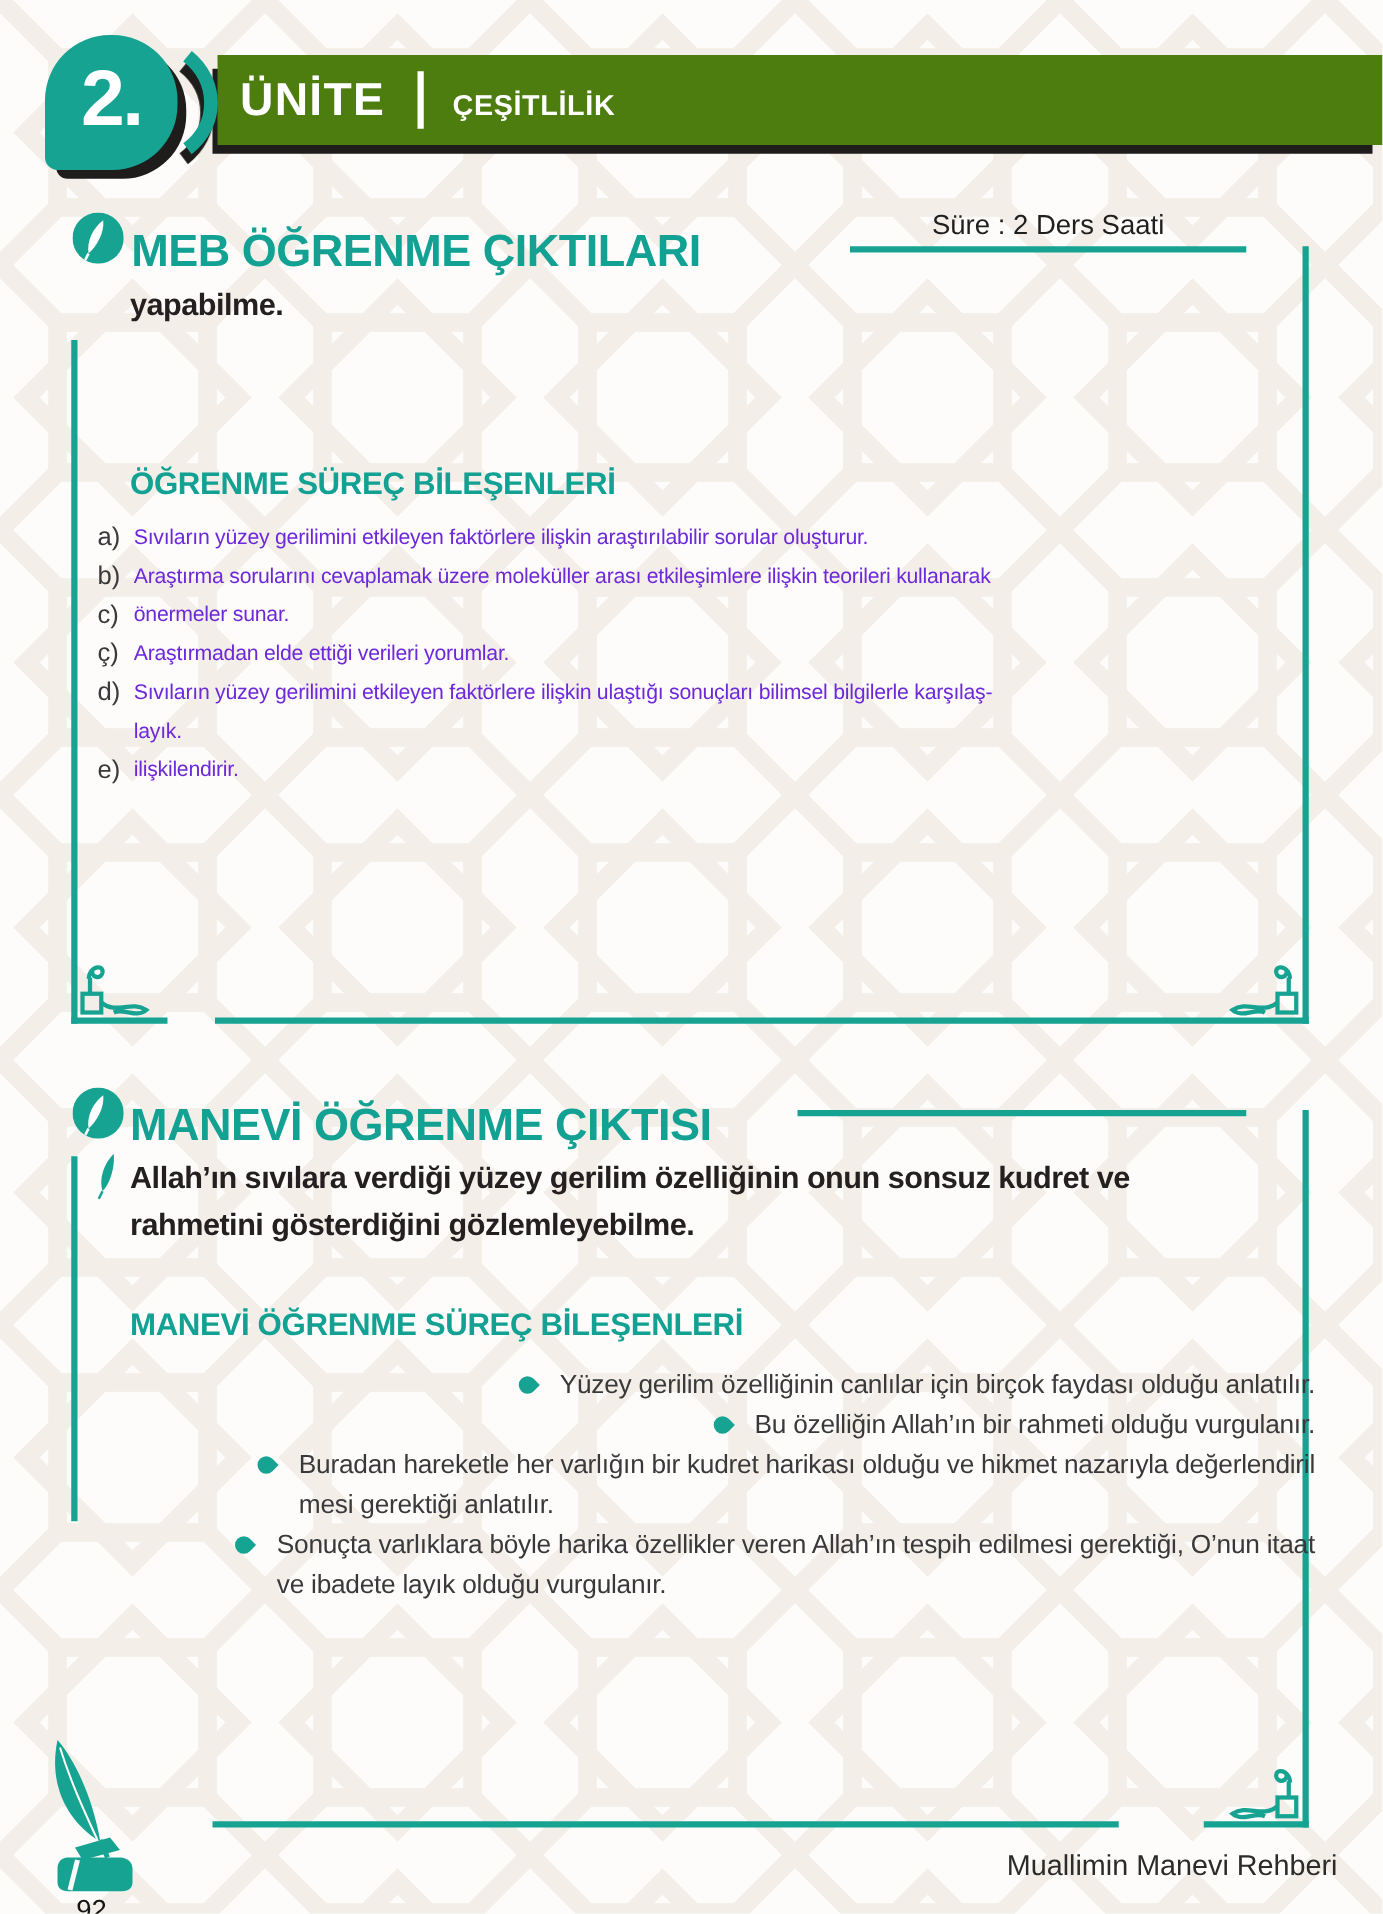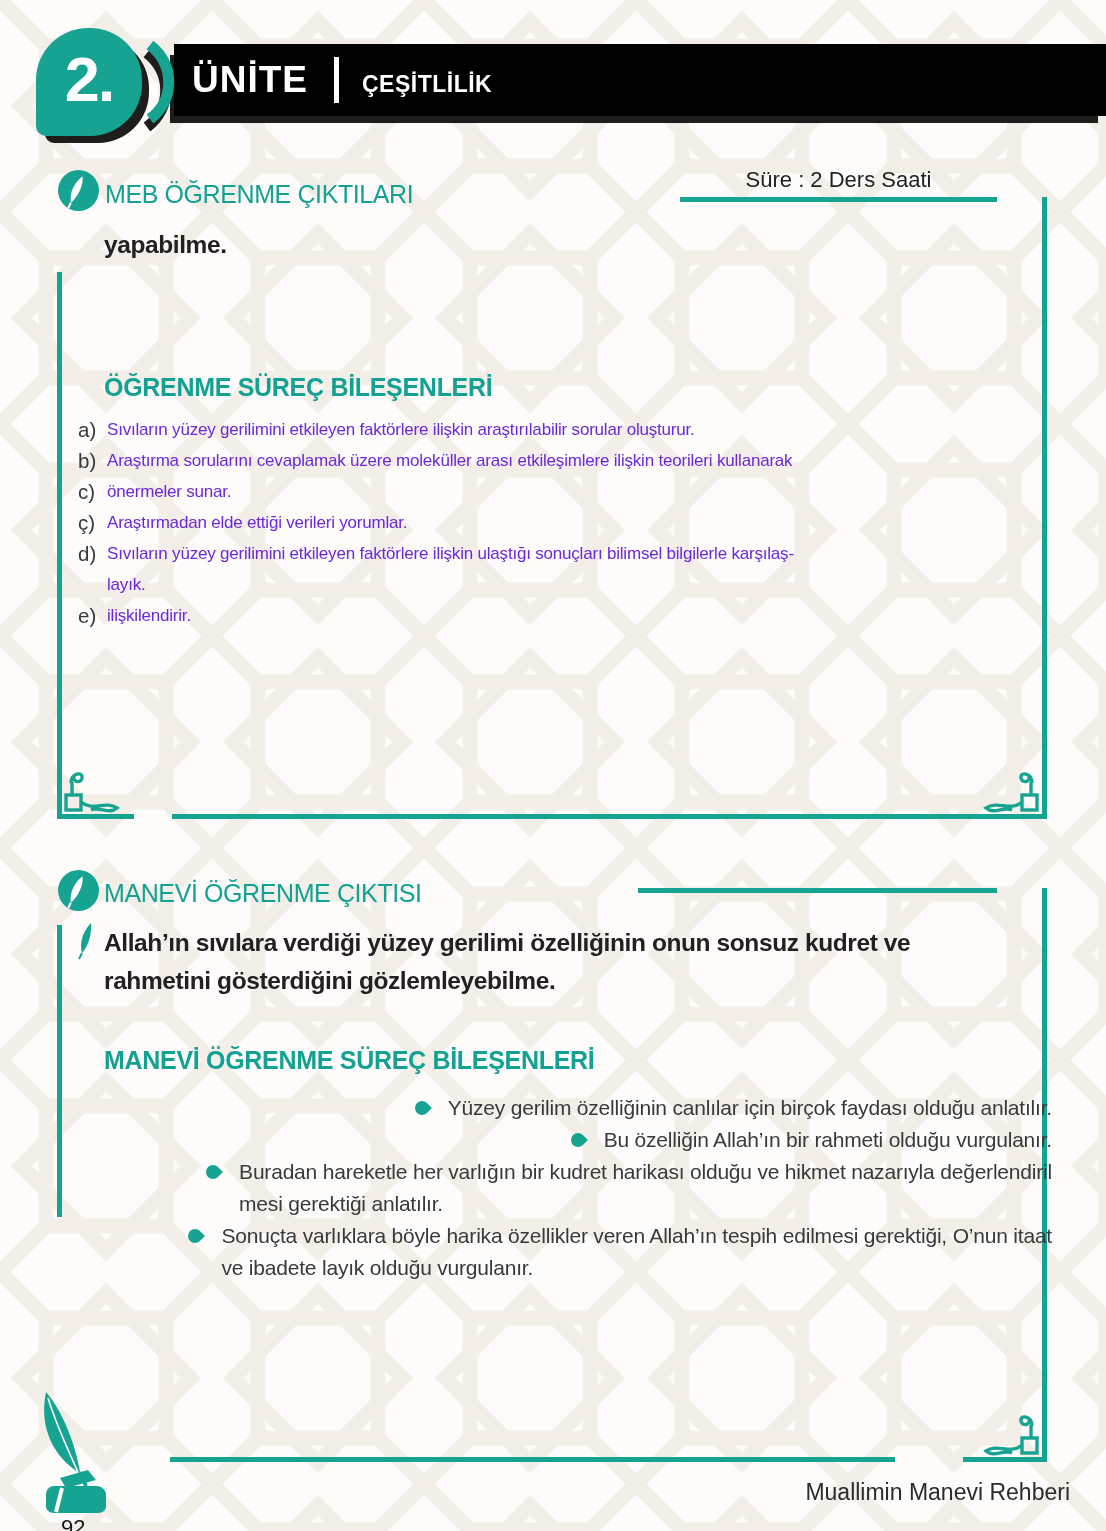--- a/index.html
+++ b/index.html
@@ -15,33 +15,33 @@
   
   .unit-badge{
     left:36px;top:28px;width:106px;height:108px;background:#17A392;
     border-radius:52px 52px 52px 10px;
     box-shadow:8px 8px 0 -1px #1E1D1B;z-index:5;
     display:flex;align-items:center;justify-content:center;
   }
   .unit-badge span{color:#fff;font-size:63px;font-weight:700;letter-spacing:-2px;padding-bottom:6px;}
   .crescent{left:143px;top:40px;z-index:4;filter:drop-shadow(-3px 8px 0 #1E1D1B);}
   .header-bar{
-    left:174px;top:44px;width:932px;height:72px;background:#000000;
+    left:174px;top:44px;width:932px;height:72px;background:#4d7c0f;
     box-shadow:-6px 9px 0 -2px #1E1D1B;z-index:3;
     display:flex;align-items:center;
   }
   .unit-word{color:#fff;font-size:37px;font-weight:700;letter-spacing:1px;margin-left:18px;}
   .bar-divider{left:334px;top:57px;width:5px;height:46px;background:#fff;z-index:6;}
   .unit-sub{left:362px;top:71px;color:#fff;font-size:23px;font-weight:700;letter-spacing:.5px;z-index:6;}
   
   .vline{width:5px;background:#17A392;}
   .hline{height:5px;background:#17A392;}
   
   .sec-icon{width:41px;height:41px;}
-  .sec-title{color:#12A192;font-size:25px;font-weight:400;letter-spacing:-.4px;white-space:nowrap;}
+  .sec-title{color:#12A192;font-size:36px;font-weight:700;letter-spacing:-.4px;white-space:nowrap;}
   .duration{font-size:22px;color:#1F1F1F;text-align:center;width:317px;}
   .objective{font-weight:700;font-size:24.5px;letter-spacing:-.4px;color:#242021;}
   .objective span{display:block;line-height:37px;white-space:nowrap;}
   .subheading{color:#12A192;font-size:25px;font-weight:700;letter-spacing:-.3px;white-space:nowrap;}
   
   .list{left:78px;top:414px;width:980px;}
   .li{display:flex;}
   .li .lbl{width:29px;flex:0 0 29px;font-size:20.5px;line-height:31px;color:#39393B;}
   .li .txt span{display:block;font-size:17px;line-height:31px;color:#6d28d9;letter-spacing:-.2px;white-space:nowrap;}
   
@@ -186,21 +186,21 @@
   <path d="M24,6 C16,12 11,22 12.5,32 C19,26 25,16 24,6 Z" fill="#fff"></path>
   <path d="M12.5,32 L10,37" stroke="#fff" stroke-width="2"></path>
 </svg>
 <div class="abs sec-title" style="left:104px;top:879px;">MANEVİ ÖĞRENME ÇIKTISI</div>
 
 <svg class="abs" style="left:76px;top:921px;" width="20" height="40" viewBox="0 0 20 40">
   <path d="M15,2 C7,10 3,22 6,32 C12,26 16,13 15,2 Z" fill="#17A392"></path>
   <path d="M6,32 L3,38" stroke="#17A392" stroke-width="2"></path>
 </svg>
 <div class="abs objective" style="left:104px;top:924px;">
-  <span style="line-height:38px;">Allah’ın sıvılara verdiği yüzey gerilimi özelliğinin onun sonsuz kudret ve</span>
+  <span style="line-height:38px;">Allah’ın sıvılara verdiği yüzey gerilim özelliğinin onun sonsuz kudret ve</span>
   <span style="line-height:38px;">rahmetini gösterdiğini gözlemleyebilme.</span>
 </div>
 
 <div class="abs subheading" style="left:104px;top:1046px;">MANEVİ ÖĞRENME SÜREÇ BİLEŞENLERİ</div>
 
 <div class="abs blist">
   <div class="bi">
     <span class="drop"></span>
     <span class="txt">
         <span>Yüzey gerilim özelliğinin canlılar için birçok faydası olduğu anlatılır.</span>

